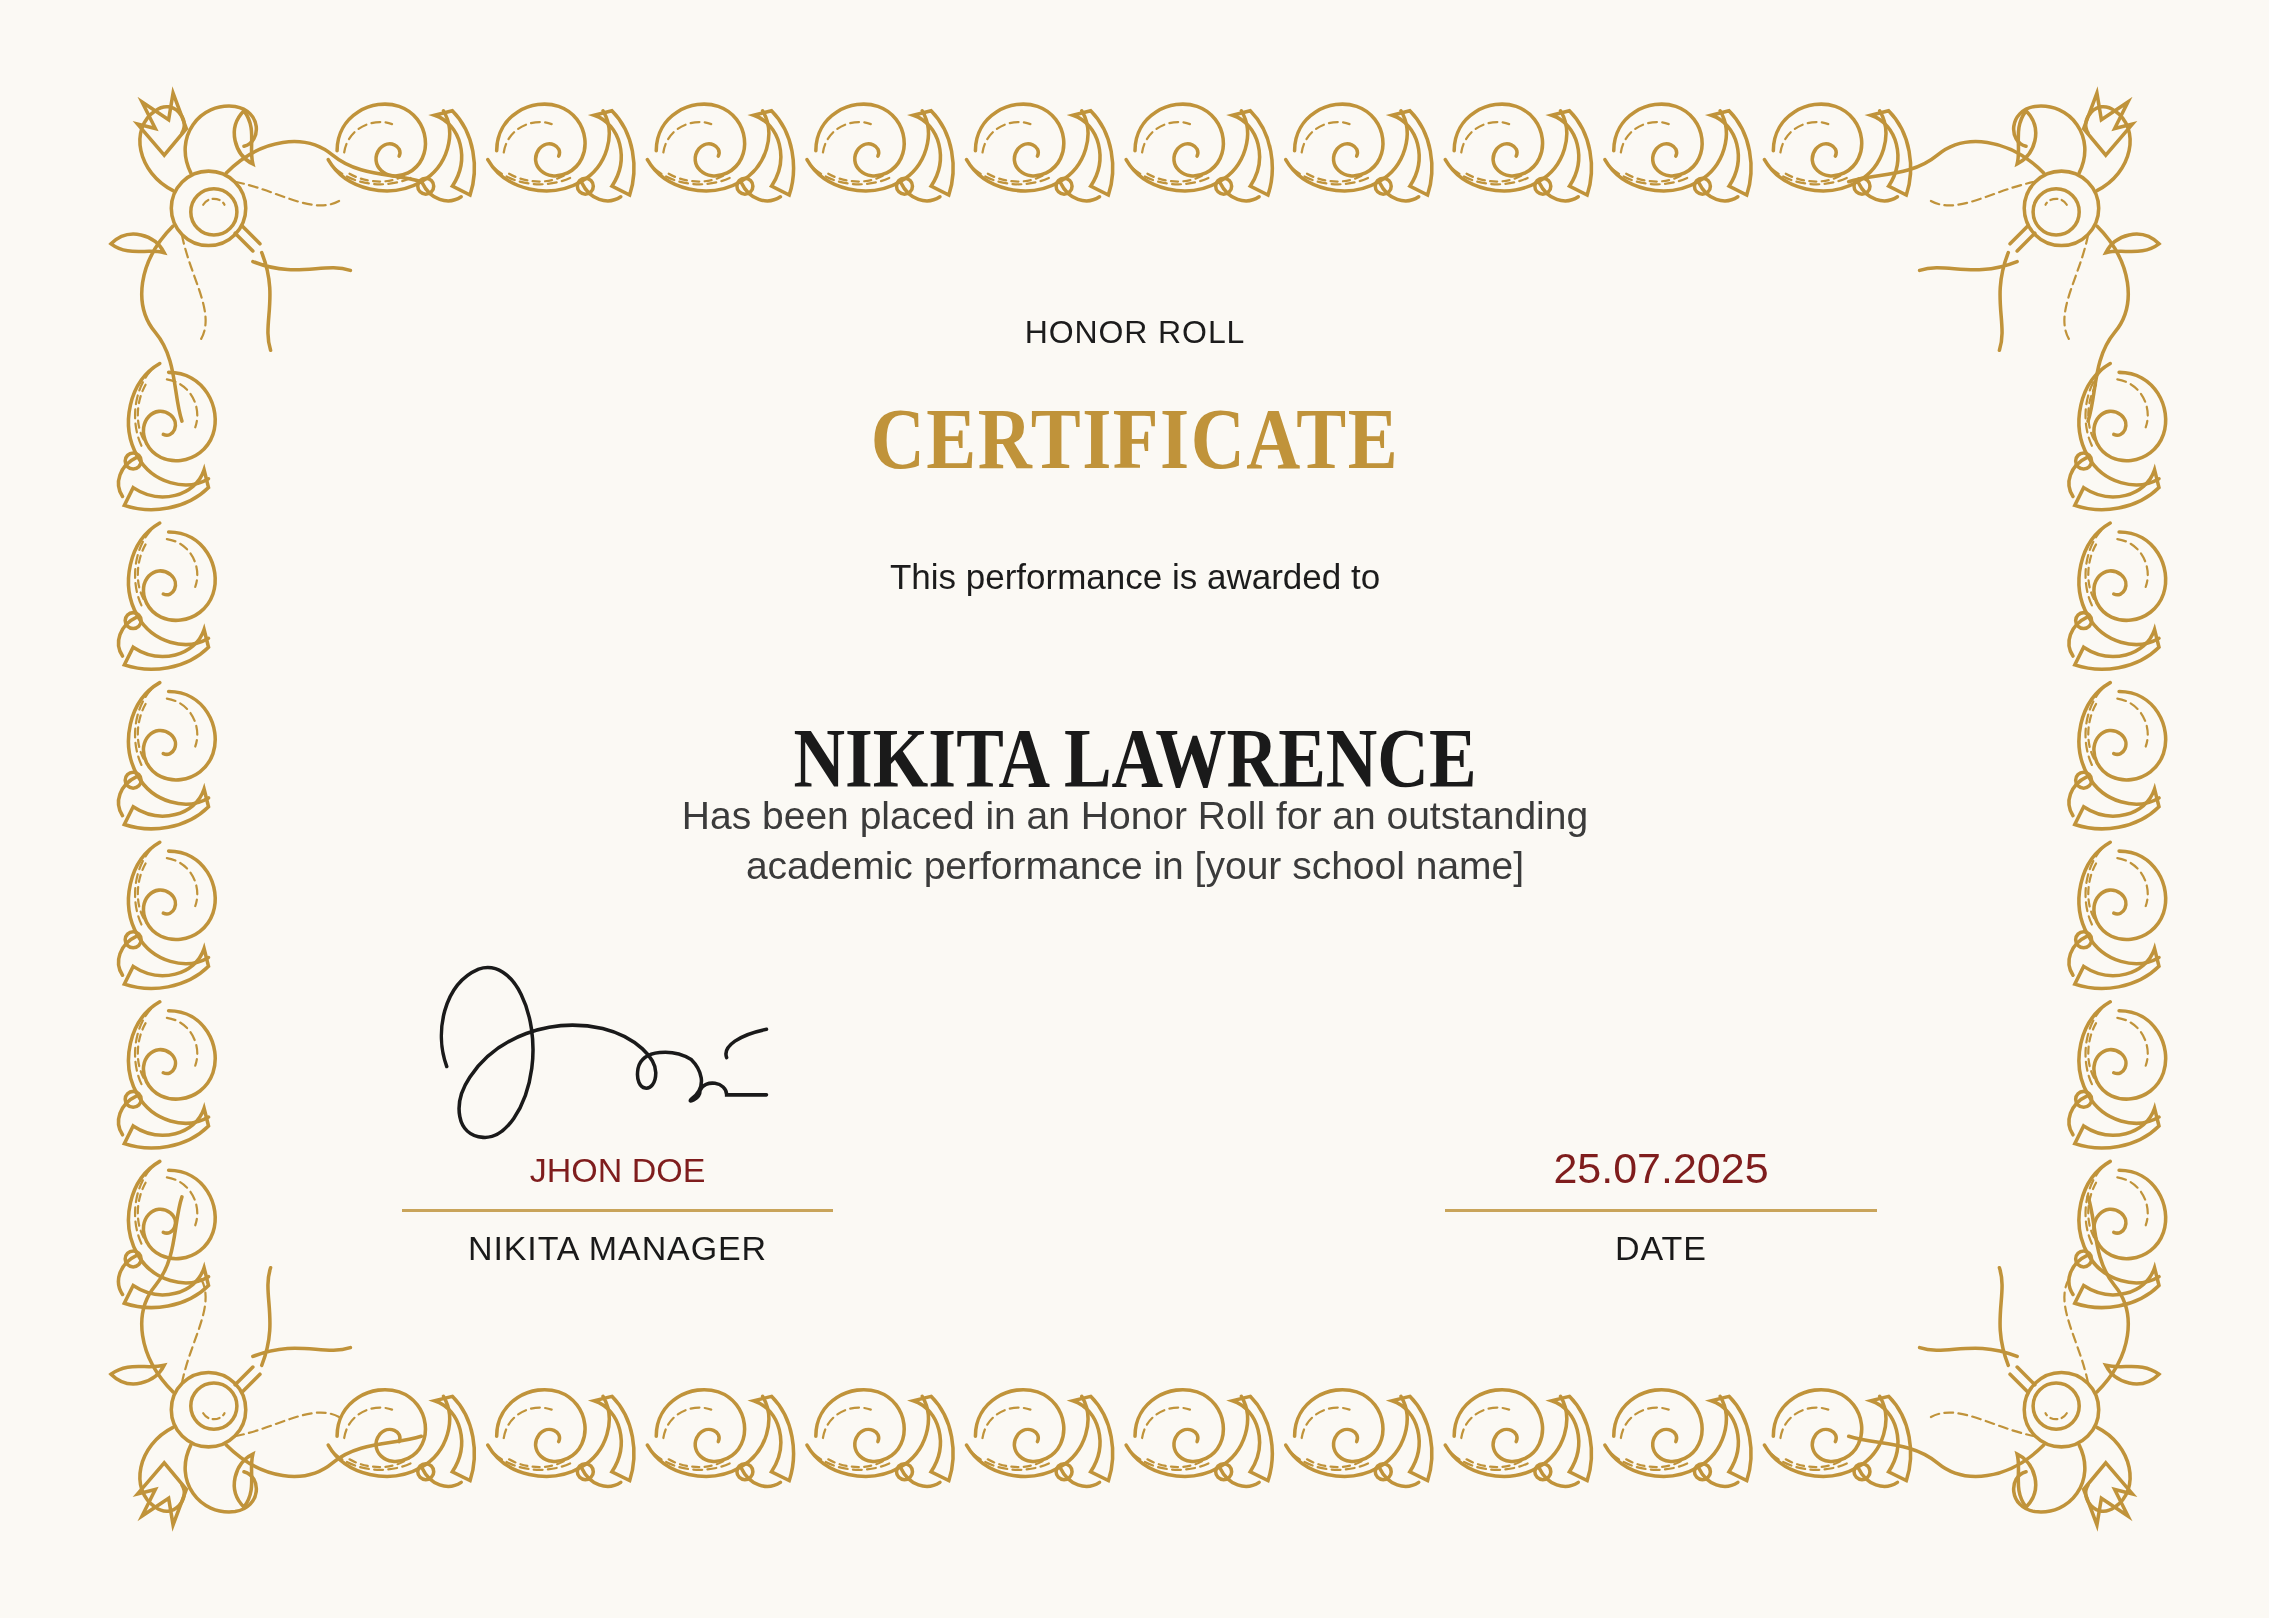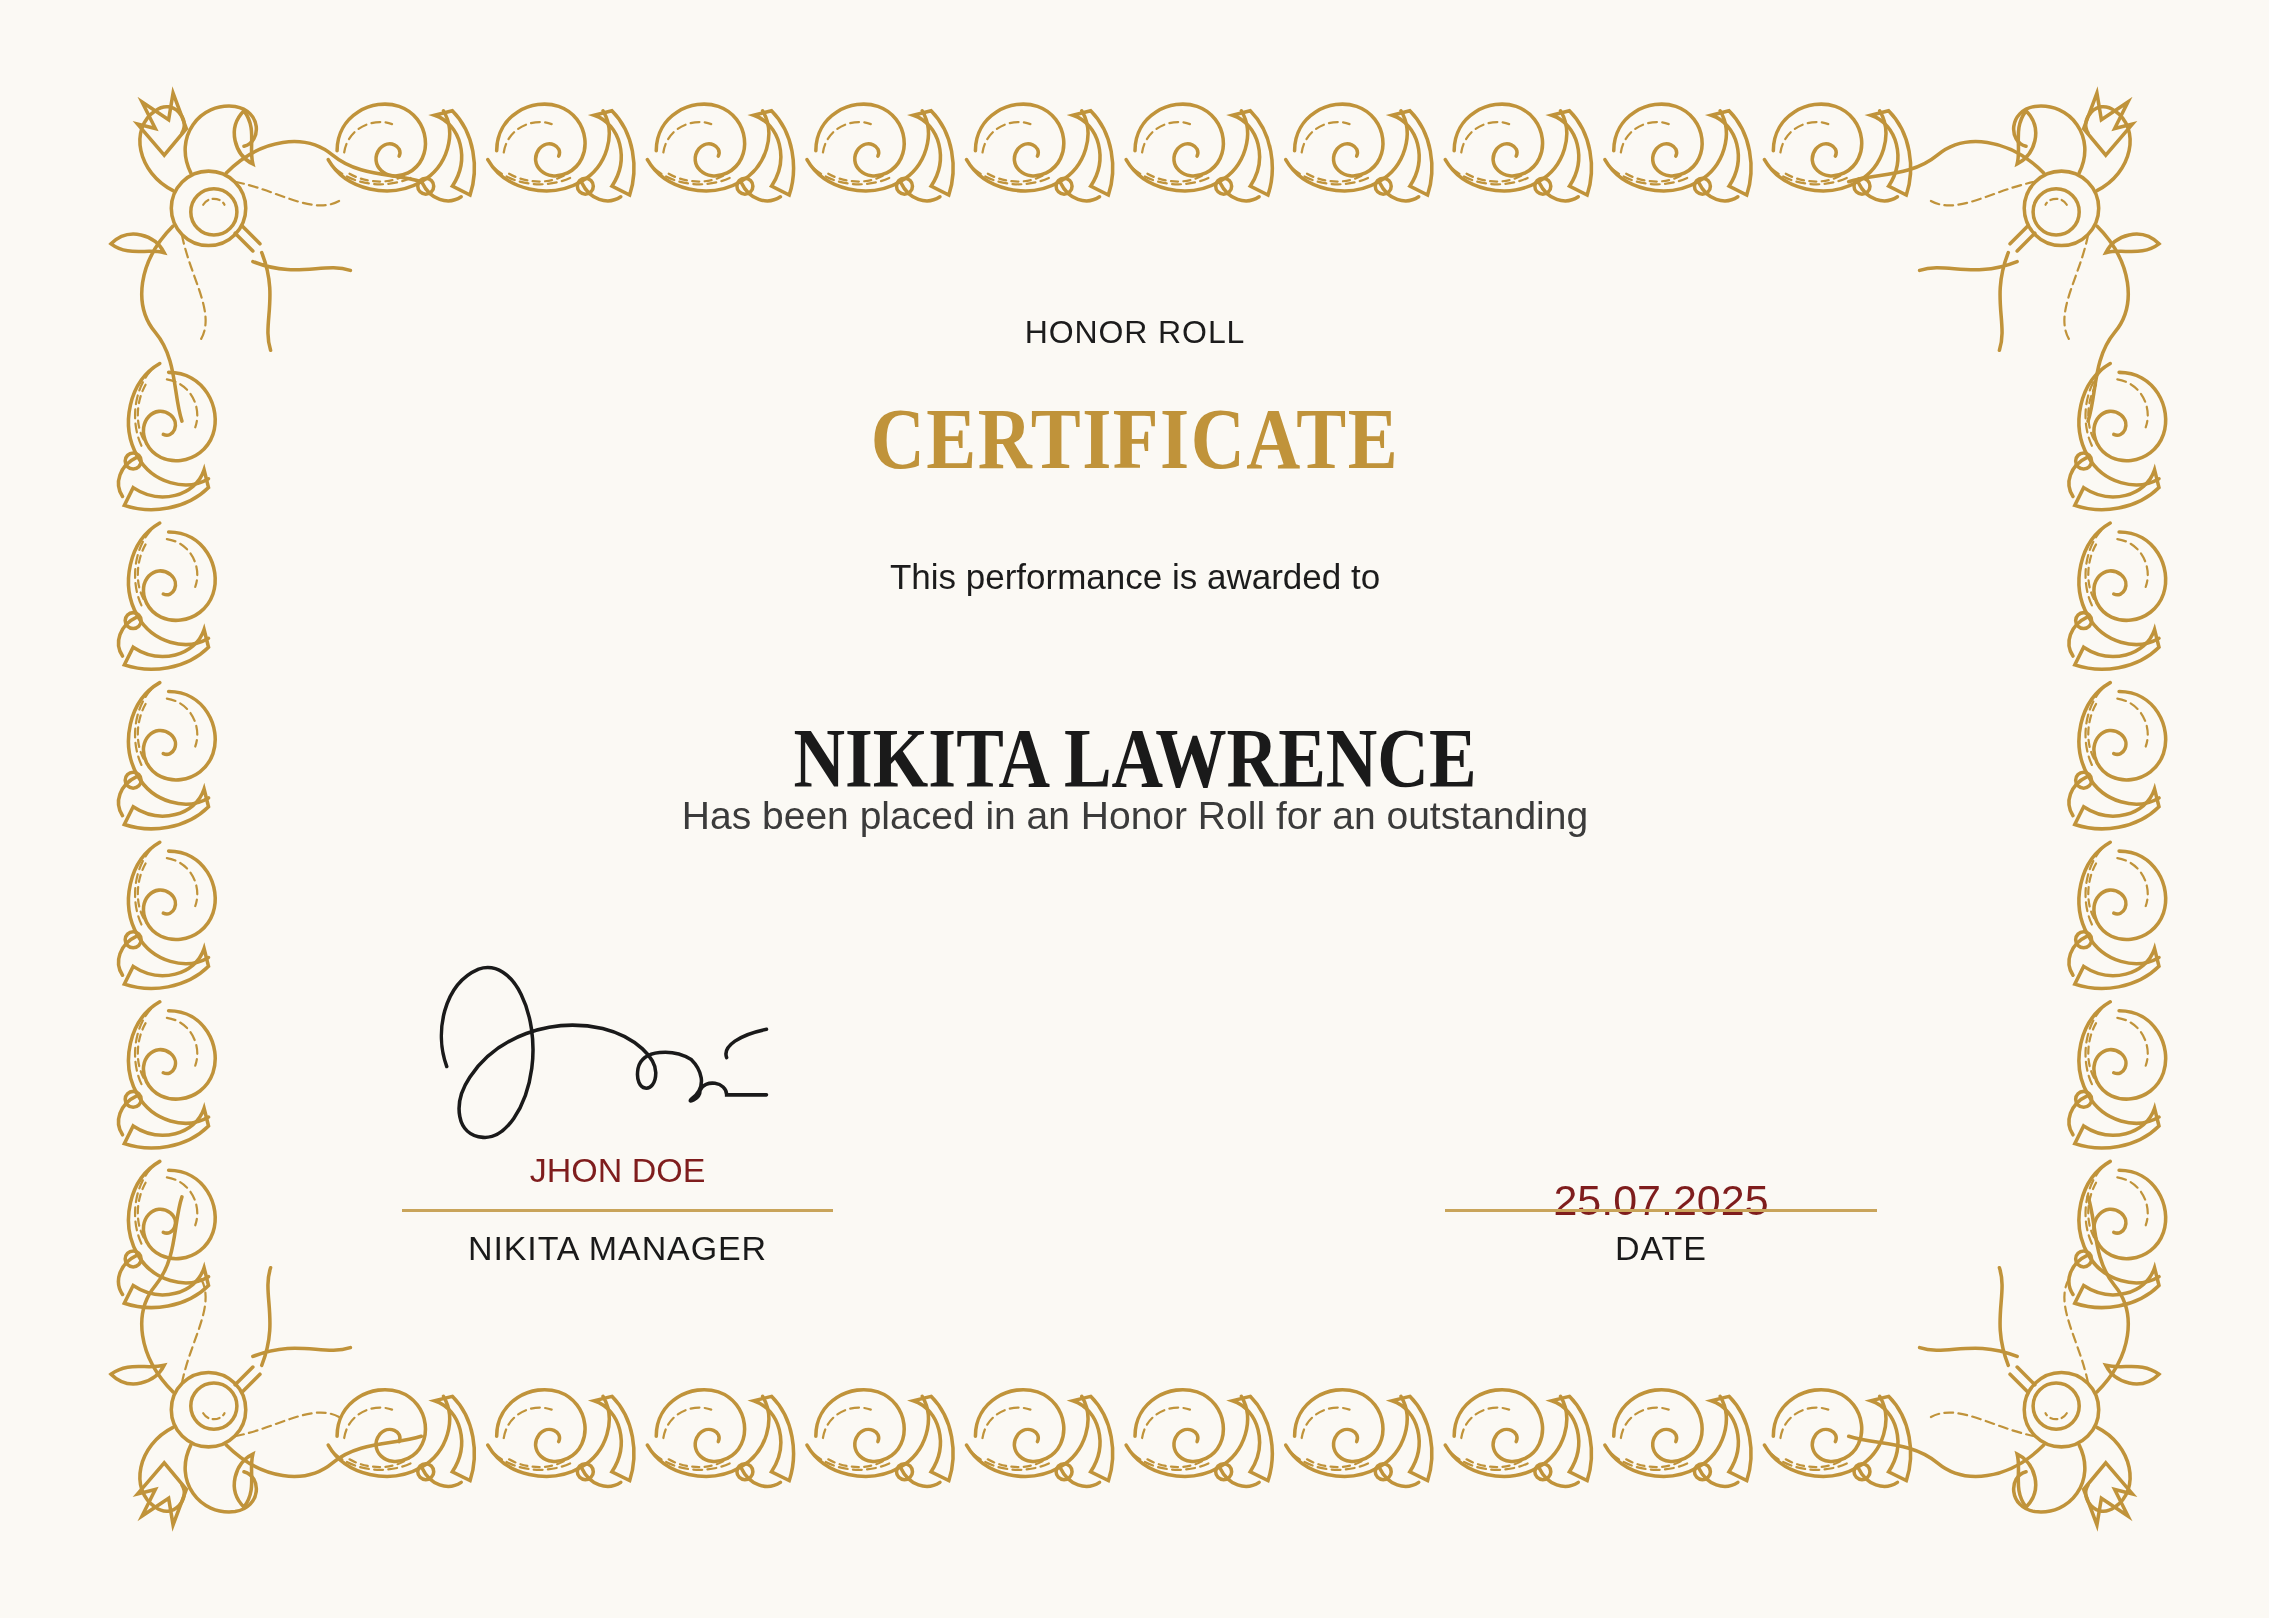--- a/index.html
+++ b/index.html
@@ -138,31 +138,32 @@
     <use href="#corner" transform="translate(2325,1590) scale(-1,-1)"></use>
   </g>
 </svg>
 
 <div class="text subtitle">HONOR ROLL</div>
 <div class="text title">CERTIFICATE</div>
 <div class="text awarded">This performance is awarded to</div>
 <div class="text recipient">NIKITA LAWRENCE</div>
 <div class="text desc">
   <div>Has been placed in an Honor Roll for an outstanding</div>
+  <div>academic performance in [your school name]</div>
 </div>
 
 <svg class="signature" viewBox="0 0 400 210" xmlns="http://www.w3.org/2000/svg">
   <path d="M14,118 C0,80 10,25 50,8 C90,-5 118,60 110,120 C104,165 80,200 55,198 C25,196 20,160 40,130 C70,85 130,62 190,75 C230,85 250,110 250,125 C250,150 225,148 230,120 C235,98 270,98 290,110 C300,120 310,140 290,155 C285,160 300,155 300,145 C305,132 330,135 330,150 L375,150" fill="none" stroke="#1a1a1a" stroke-width="4" stroke-linecap="round"></path>
   <path d="M330,108 C325,95 345,82 375,76" fill="none" stroke="#1a1a1a" stroke-width="4" stroke-linecap="round"></path>
 </svg>
 
 <div class="sign-block left">
   <div class="sign-value" style="top:1151px; font-size:34px;">JHON DOE</div>
   <div class="sign-line" style="top:1209px;"></div>
   <div class="sign-label" style="top:1229px;">NIKITA MANAGER</div>
 </div>
 
 <div class="sign-block right">
-  <div class="sign-value" style="top:1144px; font-size:43px;margin-top:32px;">25.07.2025</div>
+  <div class="sign-value" style="top:1144px; font-size:43px;">25.07.2025</div>
   <div class="sign-line" style="top:1209px;"></div>
   <div class="sign-label" style="top:1229px;">DATE</div>
 </div>
 
 
 </body></html>

